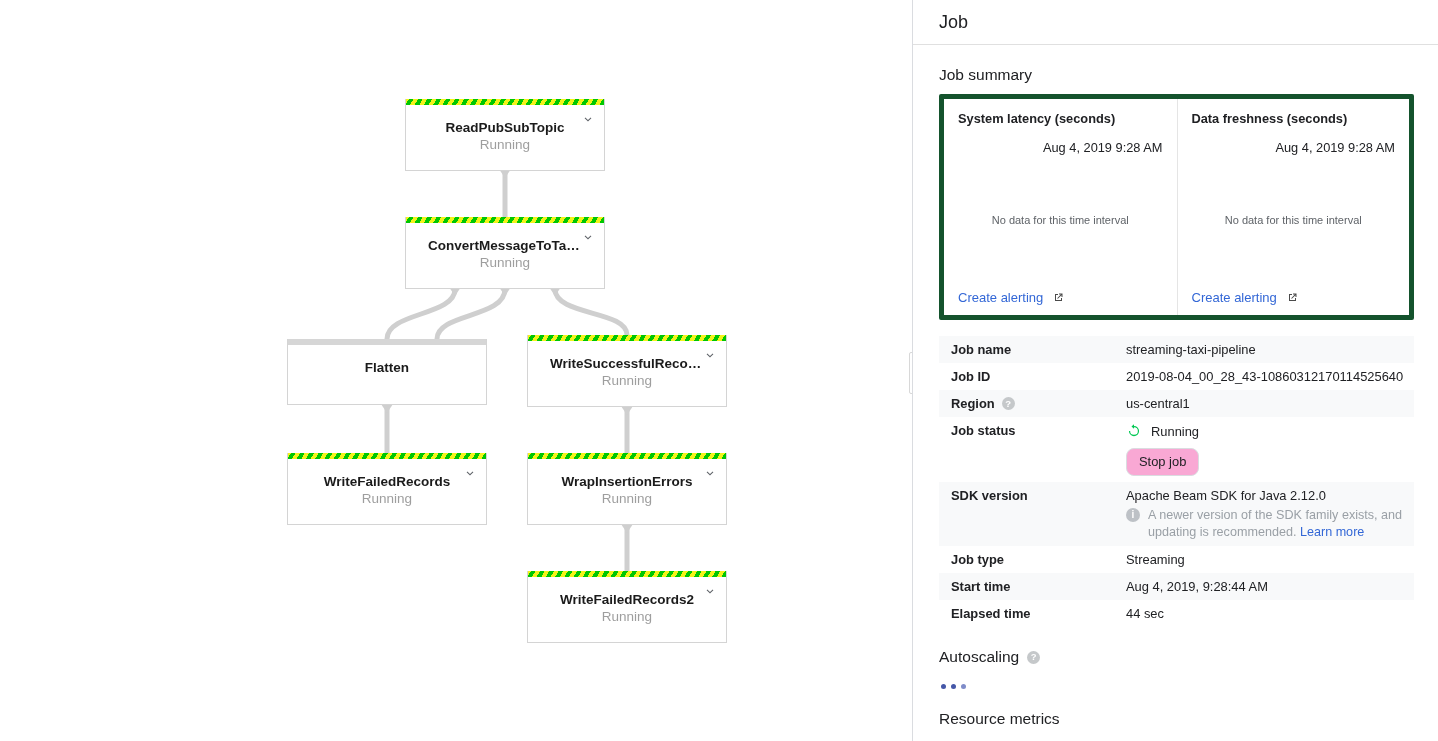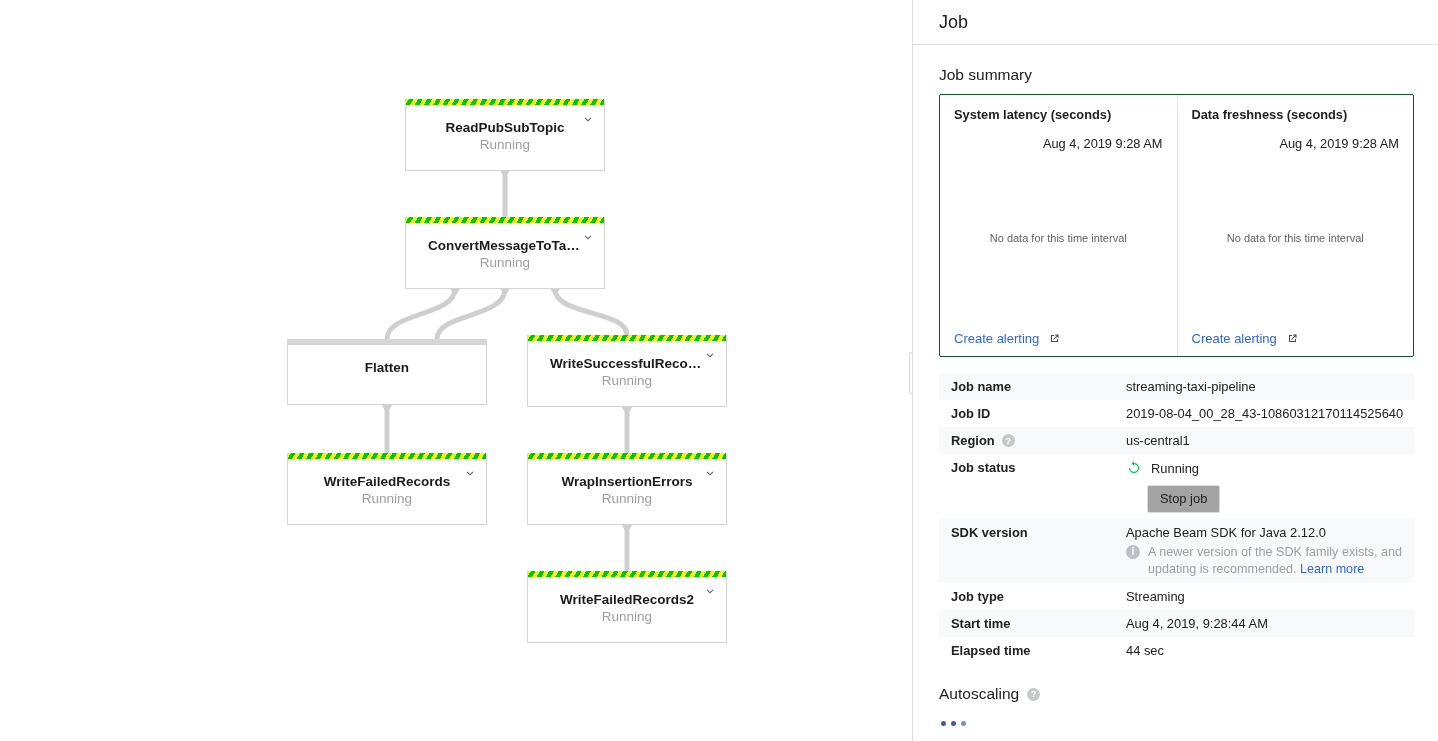--- a/index.html
+++ b/index.html
@@ -153,24 +153,24 @@
   }
   .section-title {
     font-size: 15.5px;
     color: #202124;
     margin: 21px 0 10px 0;
     font-weight: 400;
   }
   .section-title.with-help { display: flex; align-items: center; gap: 8px; }
 
   .summary-card {
-    border: 1px solid #14532d;
+    border: 5px solid #14532d;
     border-radius: 2px;
     display: flex;
-    height: 263px;
+    height: 226px;
   }
   .summary-col {
     flex: 1 1 50%;
     padding: 12px 14px 10px 14px;
     display: flex; flex-direction: column;
     position: relative;
   }
   .summary-col + .summary-col { border-left: 1px solid #e5e5e5; }
   .summary-head {
     font-size: 12.8px; font-weight: bold; color: #202124;
@@ -211,27 +211,26 @@
     display: flex; align-items: center; justify-content: center;
     line-height: 1; flex: 0 0 auto;
   }
   .status-cell { display: flex; align-items: center; gap: 9px; }
   .running-icon svg { display: block; }
   .stop-job-btn {
     margin-top: 9px;
     display: inline-block;
     padding: 5px 12px 6px 12px;
     border: 1px solid #dadce0;
-    background: #a3a3a3;
-    border-radius: 2px;
+    background: #f9a8d4;
+    border-radius: 8px;
     font-size: 12.9px;
     color: #202124;
     cursor: pointer;
     font-family: "Liberation Sans", sans-serif;
-    margin-left: 21px;
   }
   .sdk-note {
     display: flex; gap: 8px;
     margin-top: 4px;
     color: #9aa0a6;
     font-size: 12.6px;
     line-height: 1.32;
   }
   .info-icon {
     width: 14px; height: 14px; border-radius: 50%;

